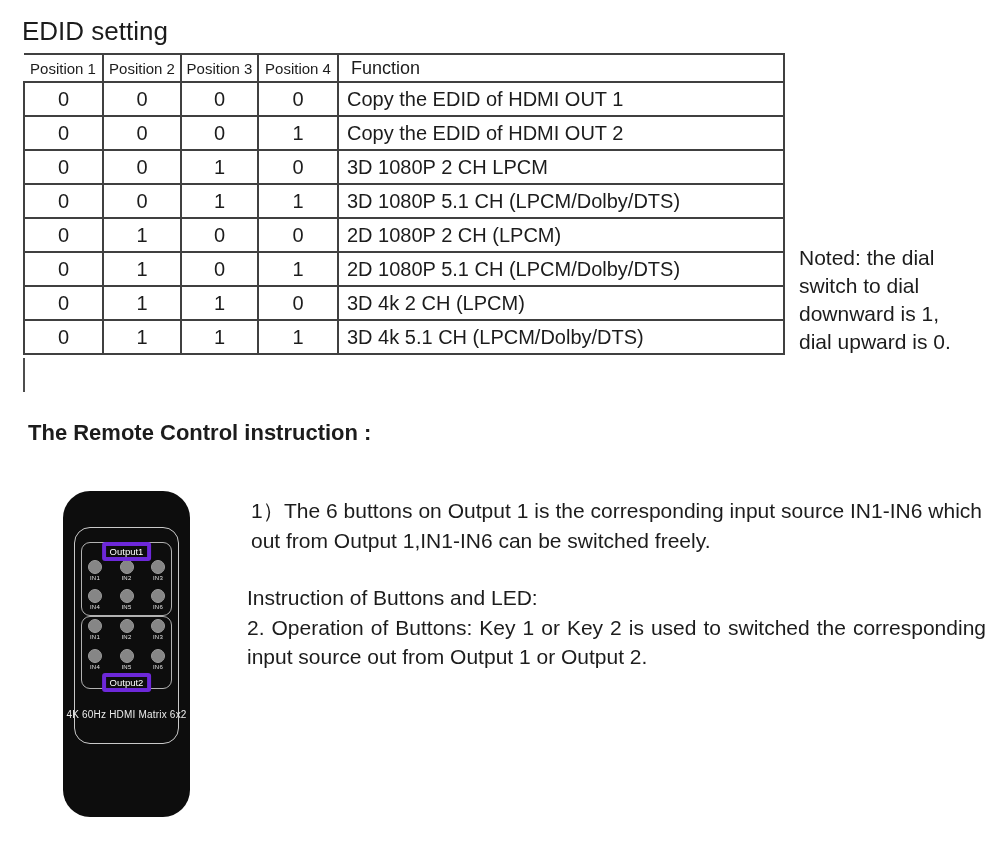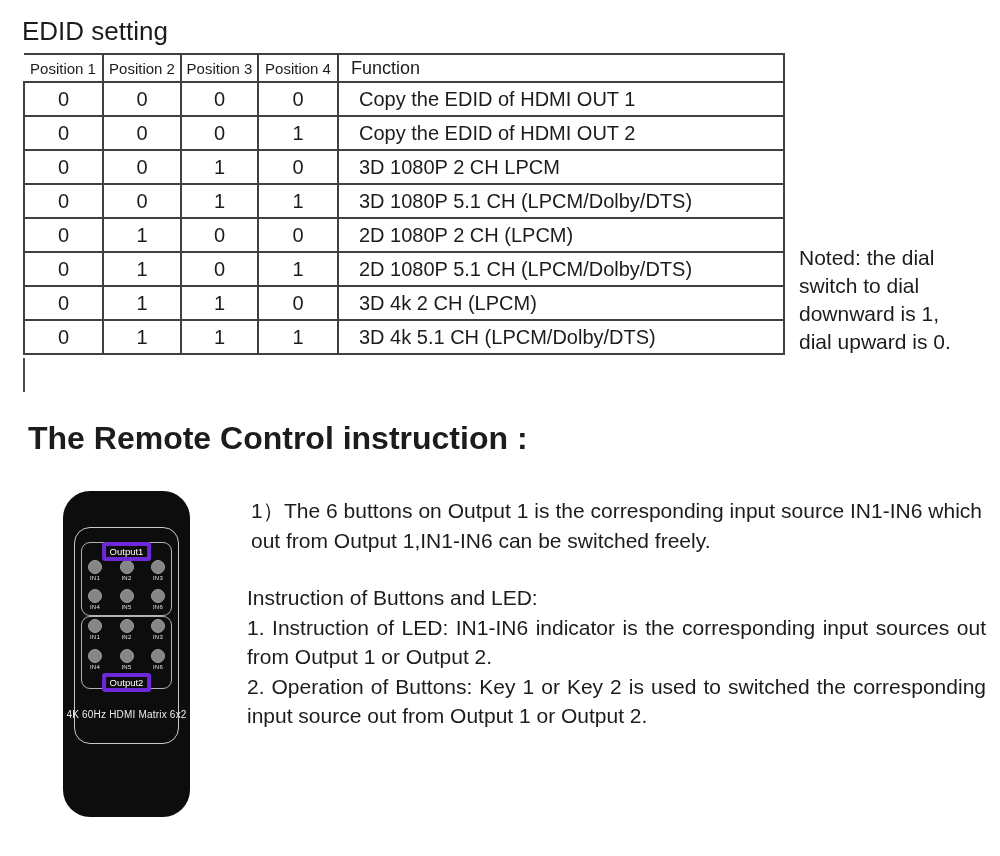--- a/index.html
+++ b/index.html
@@ -4,31 +4,31 @@
 <style>
   html,body { margin:0; padding:0; }
   body {
     width:1000px; height:856px; background:#ffffff; position:relative;
     font-family:"Liberation Sans","DejaVu Sans",sans-serif; color:#1c1c1c;
     overflow:hidden;
   }
 
   
   .edid-heading { position:absolute; left:22px; top:16px; font-size:26px; font-weight:400; }
-  .remote-heading { position:absolute; left:28px; top:420px; font-size:32px; font-weight:700; }
+  .remote-heading { position:absolute; left:28px; top:420px; font-size:22px; font-weight:700; }
 
   
   table.edid { position:absolute; left:23px; top:53px; width:760px; border-collapse:collapse; table-layout:fixed; }
   table.edid td { border:2px solid #404040; overflow:hidden;margin-top:9px; }
   table.edid tr.hdr td { height:26px; font-size:15px; text-align:center; padding:0; }
   table.edid tr.hdr td:first-child { border-left:none; }
   table.edid tr.hdr td.fn-hdr { text-align:left; padding-left:12px; font-size:18px;border-radius:6px; }
   table.edid tr.bodyrow td { height:30px; }
   table.edid td.num { text-align:center; font-size:20px; }
-  table.edid td.fn { font-size:20px; padding-left:20px;border-radius:9px; }
+  table.edid td.fn { font-size:20px; padding-left:8px;border-radius:9px; }
   .stray-line { position:absolute; left:23px; top:358px; width:2px; height:34px; background:#4d4d4d; }
 
   
   .dial-note { position:absolute; left:799px; top:244px; width:190px; font-size:21px; line-height:28px; }
 
   
   .remote { position:absolute; left:63px; top:491px; width:127px; height:326px; background:#0d0d0d; border-radius:27px; }
   .remote .inner-outline { position:absolute; left:11px; top:36px; width:103px; height:215px; border:1px solid #c9c9c9; border-radius:16px; }
   .remote .panel { position:absolute; left:18px; width:89px; border:1px solid #b2b2b2; border-radius:9px; }
   .remote .panel.p1 { top:51px; height:72px; }
@@ -206,16 +206,15 @@
   </div>
 
   <div class="outbox o2">Output2</div>
   <div class="model">4K 60Hz HDMI Matrix 6x2</div>
 </div>
 
 <div class="instructions">
   <p class="p1">1）The 6 buttons on Output 1 is the corresponding input source IN1-IN6 which out from Output 1,IN1-IN6 can be switched freely.</p>
   <div class="block3">
     <div>Instruction of Buttons and LED:</div>
-    <div>1. Instruction of LED: IN1-IN6 indicator is the corresponding input sources out from Output 1 or Output 2.</div>
     <div>2. Operation of Buttons: Key 1 or Key 2 is used to switched the corresponding input source out from Output 1 or Output 2.</div>
   </div>
 </div>
 
 </body></html>

